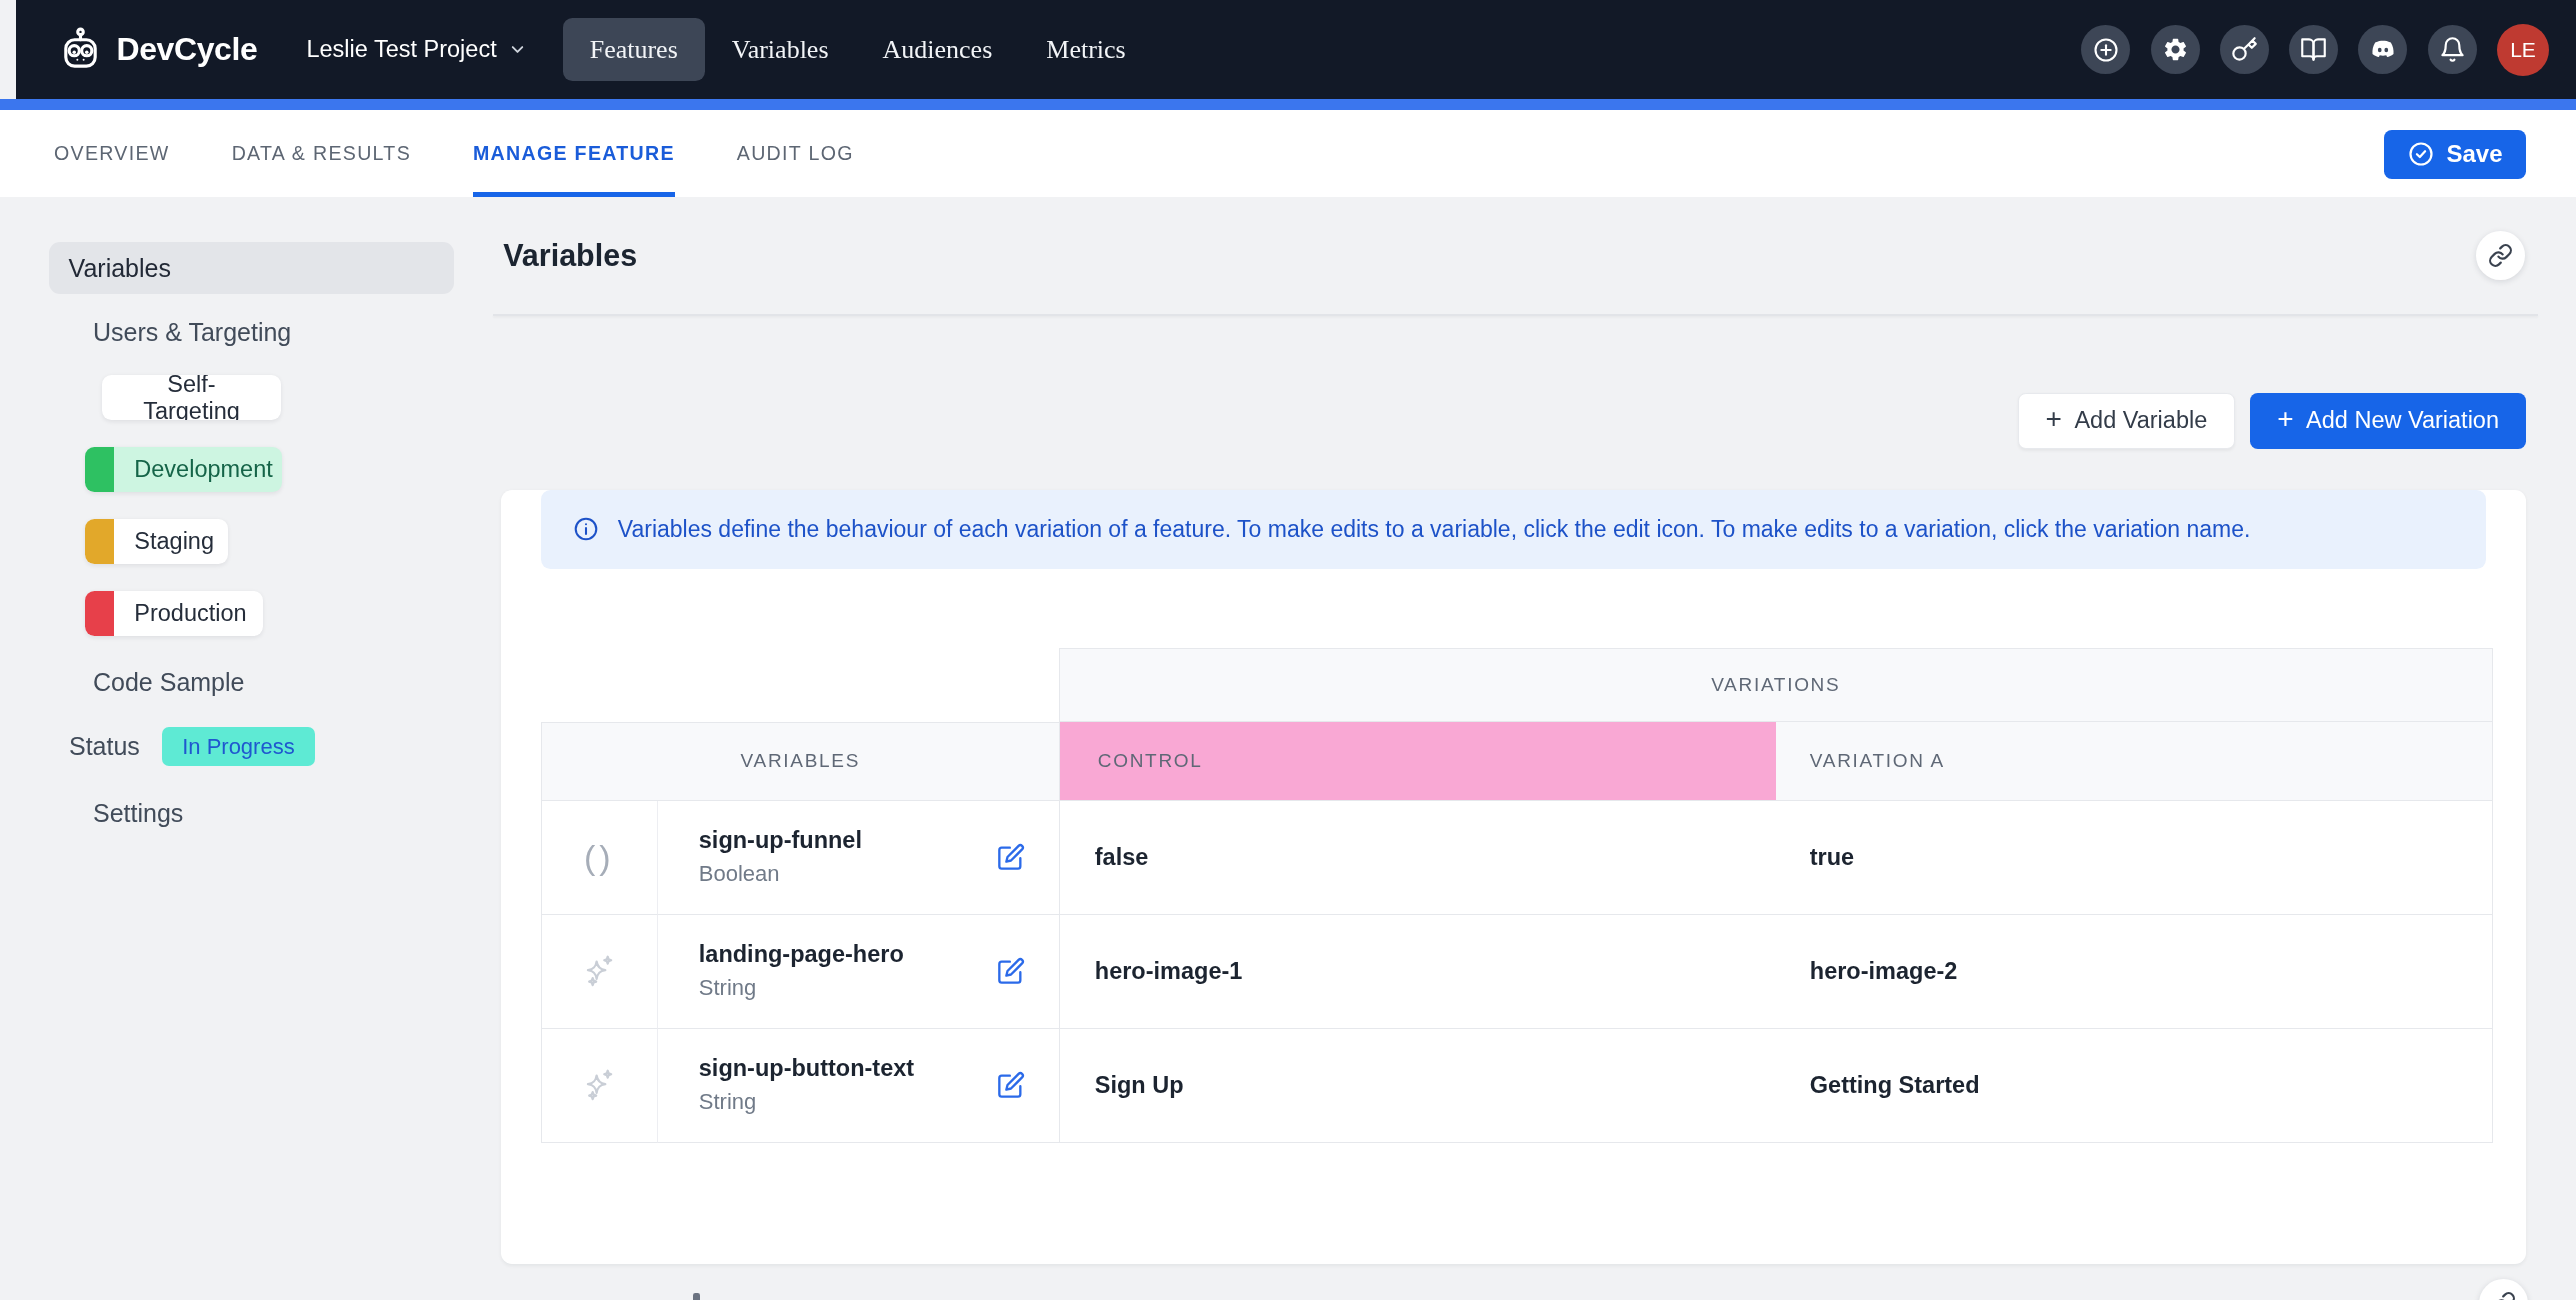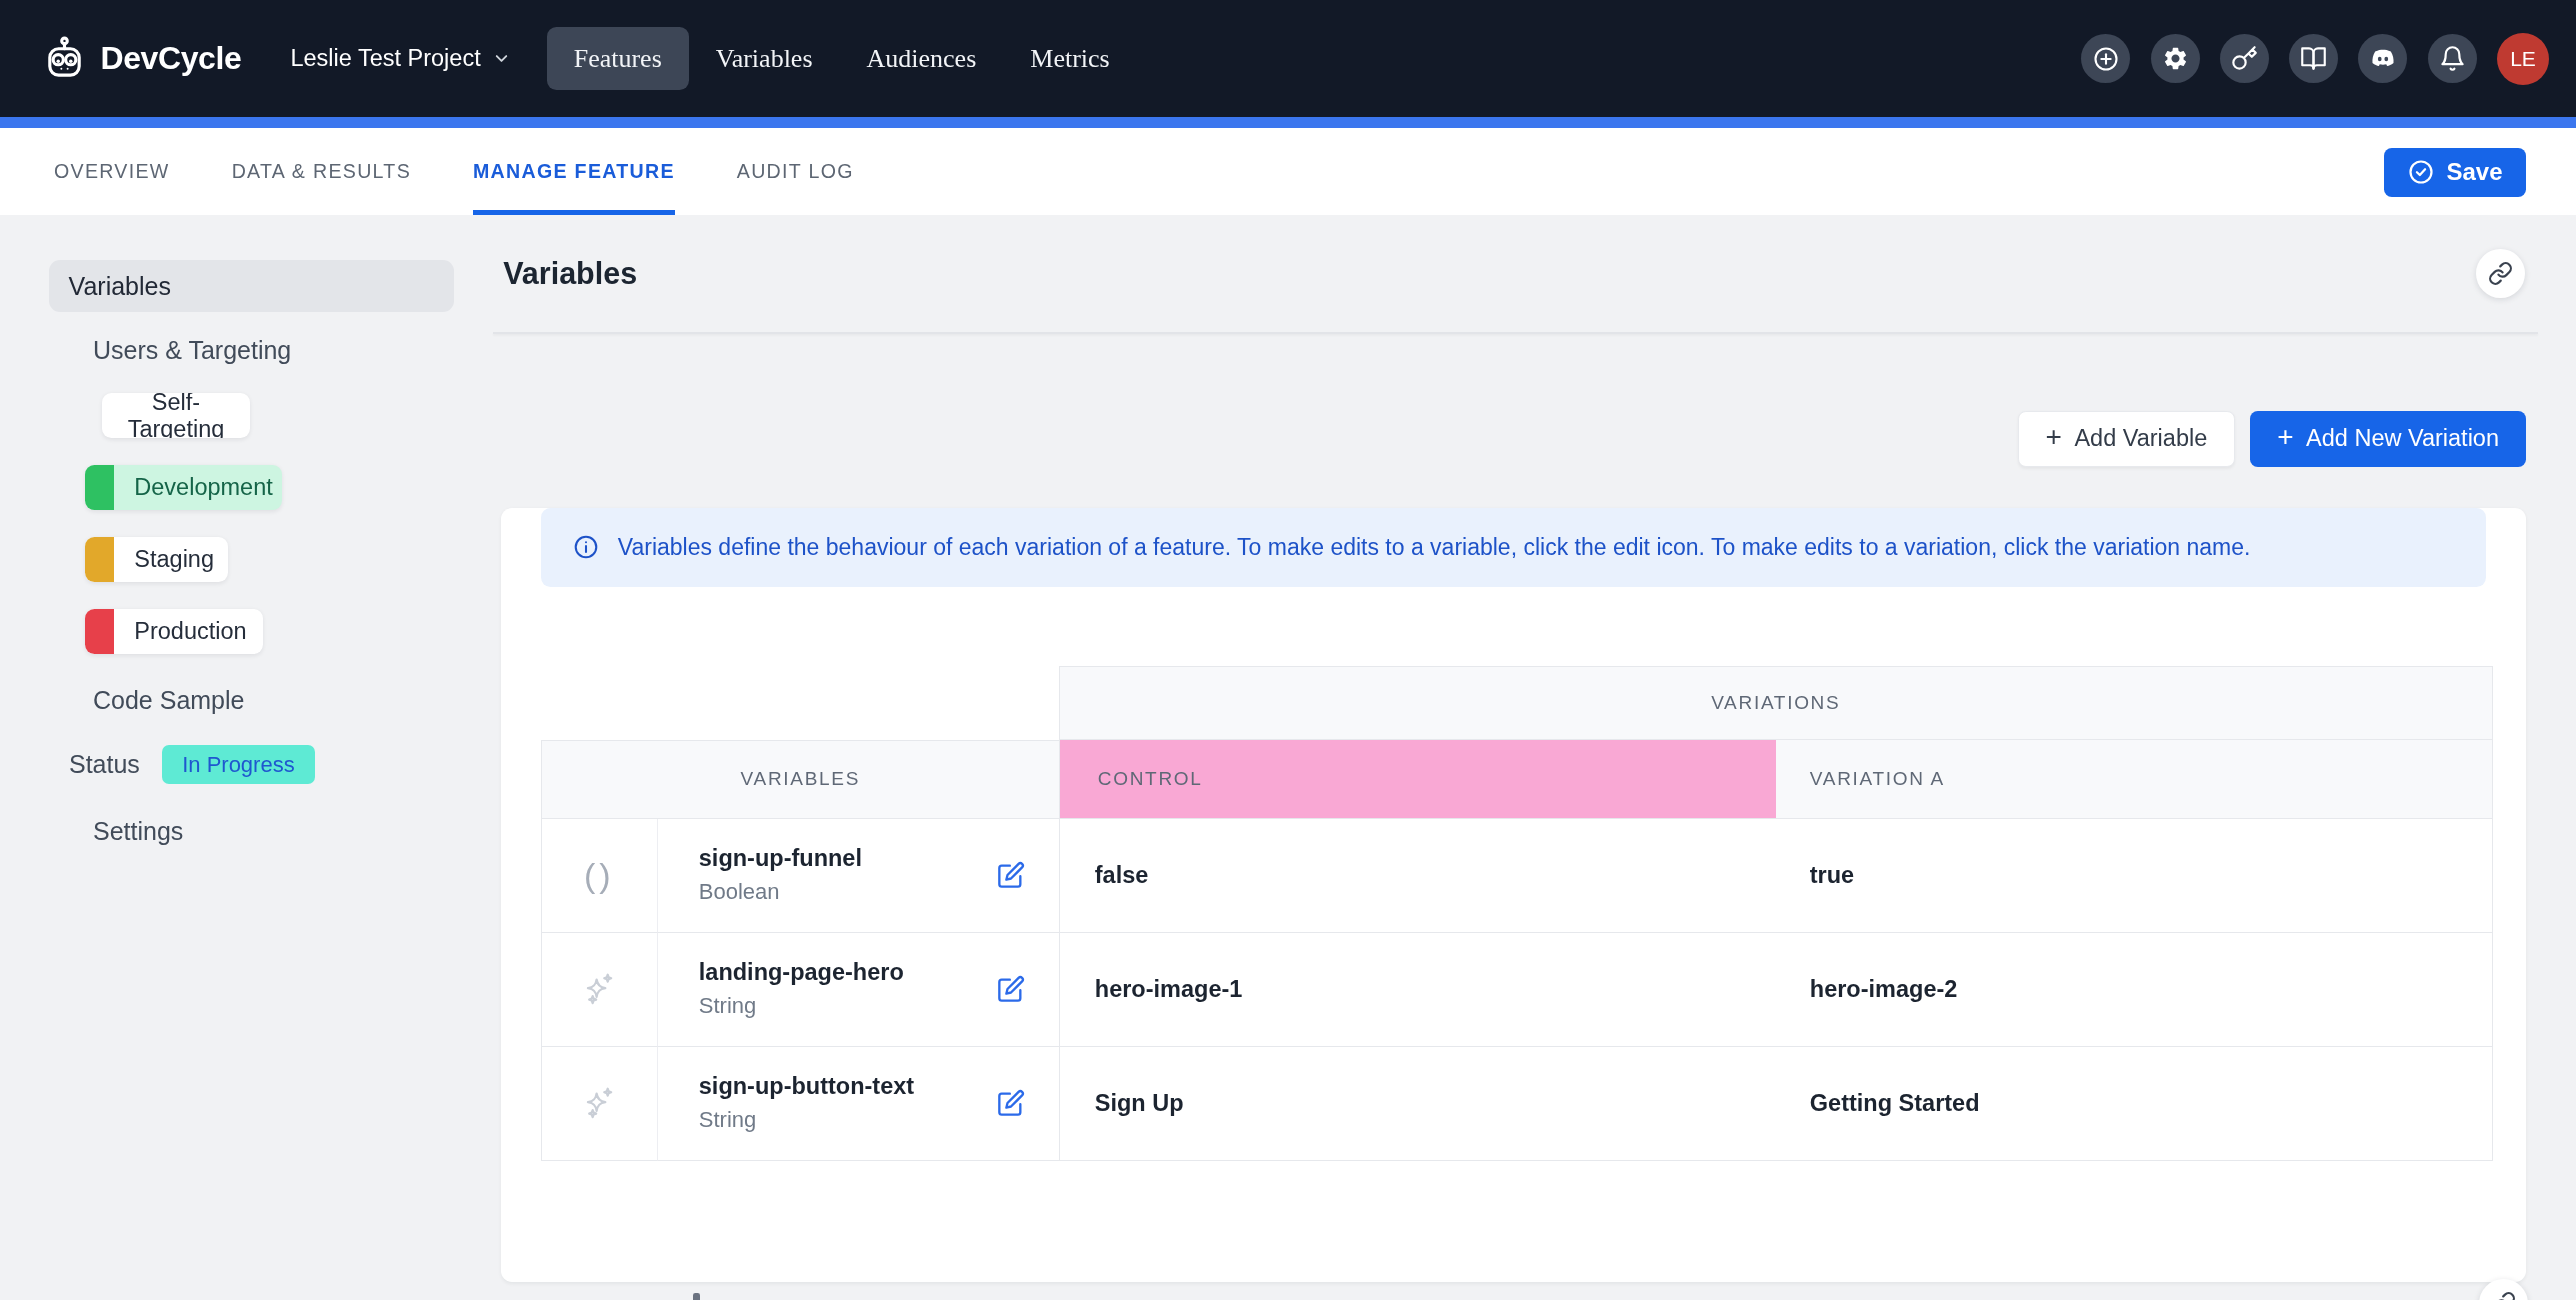--- a/index.html
+++ b/index.html
@@ -4,21 +4,21 @@
 <style>
   * { margin:0; padding:0; box-sizing:border-box; }
   html,body { width:2576px; height:1301px; overflow:hidden; }
   body {
     font-family:"Liberation Sans","DejaVu Sans",sans-serif;
     background:#f1f2f4; color:#1c2531; position:relative;
   }
   svg { display:block; }
 
   
-  .navbar { height:117px; background:#121927; display:flex; align-items:center; padding:0 27px 0 41px; }
+  .navbar { height:99px; background:#121927; display:flex; align-items:center; padding:0 27px 0 41px;margin-left:16px; }
   .brand { display:flex; align-items:center; gap:12.5px; color:#fff; }
   .brand-name { font-size:32px; font-weight:700; letter-spacing:-0.4px; }
   .project { margin-left:49px; display:flex; align-items:center; gap:11px; font-size:23.5px; color:#fff; cursor:pointer; }
   .navlinks { display:flex; margin-left:36px; align-items:center; }
   .navlink { padding:16.4px 27px; font-size:26px; color:#f2f4f7; border-radius:9.4px; cursor:pointer;font-family:Liberation Serif, serif; }
   .navlink.active { background:#3d4656; }
   .nav-right { margin-left:auto; display:flex; align-items:center; gap:20.3px; }
   .icnbtn { width:49px; height:49px; border-radius:50%; background:#3d4656; display:flex; align-items:center; justify-content:center; color:#fff; cursor:pointer; }
   .avatar { width:52px; height:52px; border-radius:50%; background:#bf3a31; color:#fff; font-size:21px; font-weight:500; display:flex; align-items:center; justify-content:center; cursor:pointer; }
 
@@ -34,21 +34,21 @@
   .layout { display:flex; height:1103px; }
 
   
   .sidebar { width:493px; flex:0 0 493px; padding-top:45px; }
   .sb-selected { margin-left:49px; width:405px; height:52px; border-radius:11px; background:#e3e5e9; display:flex; align-items:center; padding-left:19.6px; font-size:25px; color:#222936; cursor:pointer; }
   .sb-plain { margin-left:93px; font-size:25px; color:#414b59; cursor:pointer; }
   .mt-users { margin-top:24px; }
   .pill { display:flex; align-items:center; height:45px; border-radius:9.4px; background:#fff; box-shadow:0 1.6px 4.7px rgba(20,28,40,0.08); overflow:hidden; font-size:23.5px; color:#252d3a; cursor:pointer; }
   .pill .bar { width:29px; height:100%; flex:0 0 29px; }
   .pill .pill-label { flex:1; text-align:center; padding:0 20.3px; }
-  .pill-self { margin:28px 8px 0 102px; width:148px; }
+  .pill-self { margin:28px 8px 0 102px; width:179px; }
   .pill-dev  { margin:27px 0 0 85px; width:197px; background:#cdf5e1; color:#156448; font-weight:500; }
   .pill-dev .bar { background:#2ec162; }
   .pill-stg  { margin:27px 0 0 85px; width:143px; }
   .pill-stg .bar { background:#e2a82a; }
   .pill-prod { margin:27px 0 0 85px; width:178px; }
   .pill-prod .bar { background:#e7404a; }
   .sb-code { margin-top:32px; }
   .status-row { margin:30px 0 0 69px; display:flex; align-items:center; gap:22px; }
   .status-label { font-size:25px; color:#414b59; }
   .status-pill { height:39px; padding:0 20.3px; border-radius:7px; background:#5eead4; color:#1f57cf; font-size:22px; font-weight:500; display:flex; align-items:center; }

